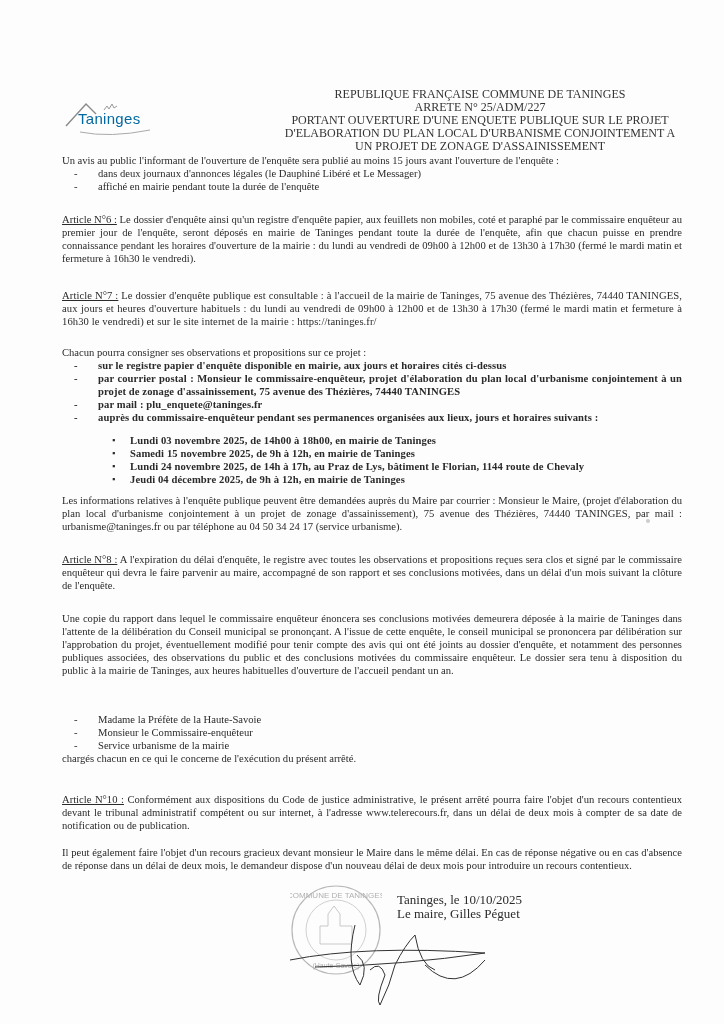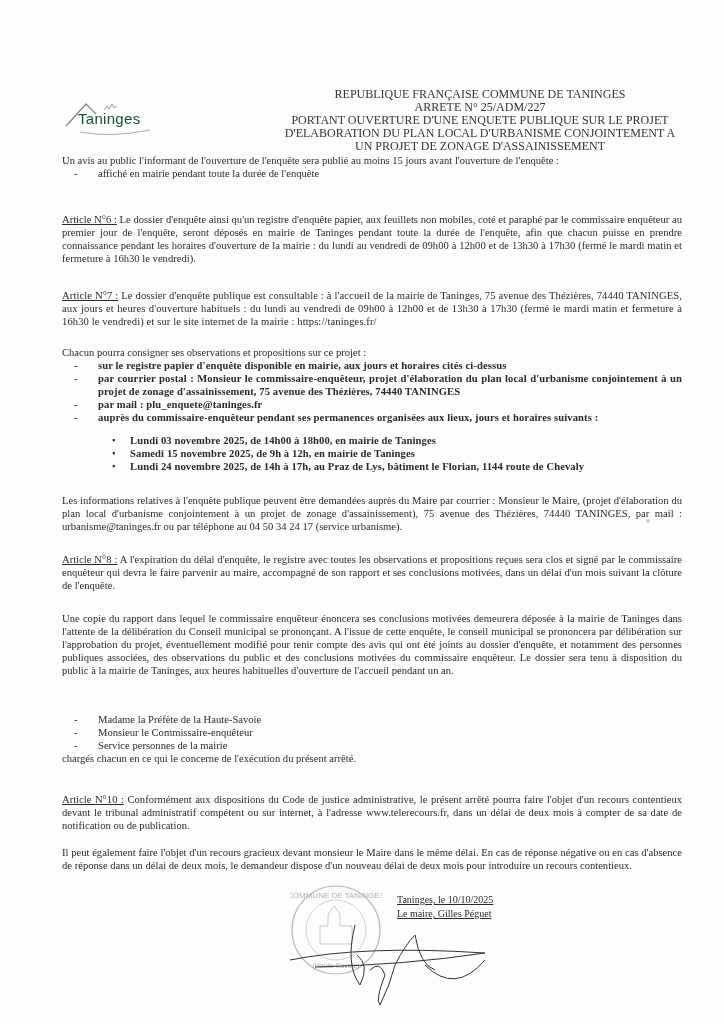--- a/index.html
+++ b/index.html
@@ -1,33 +1,33 @@
 <!DOCTYPE html>
 <html><head>
 <meta charset="utf-8">
 <style>
   html, body { margin:0; padding:0; background:#fff; }
   body { width:724px; height:1024px; position:relative; overflow:hidden;
          font-family:"Liberation Serif", serif; color:#2a2a2a; font-size:10.6px; line-height:13px; }
   .page { position:absolute; left:0; top:0; width:724px; height:1024px; background:#fdfdfd; }
   .logo { position:absolute; left:60px; top:98px; width:100px; height:40px; }
-  .logo-text { position:absolute; left:18px; top:14px; font-family:"Liberation Sans", sans-serif; font-size:15px; color:#14532d; letter-spacing:0.3px; }
+  .logo-text { position:absolute; left:18px; top:14px; font-family:"Liberation Sans", sans-serif; font-size:15px; color:#0369a1; letter-spacing:0.3px; }
   .header { position:absolute; left:270px; top:88px; width:420px; text-align:center; font-size:12px; line-height:13px; color:#333; }
   .blk { position:absolute; left:62px; width:620px; text-align:justify; }
   .blk p { margin:0; }
   .art { text-decoration:underline; }
   .dash-list { margin:0; padding:0; list-style:none; }
   .dash-list li { position:relative; padding-left:36px; }
   .dash-list li::before { content:"-"; position:absolute; left:12px; }
   .sq-list { margin:10px; padding:0; list-style:none; }
   .sq-list li { position:relative; padding-left:58px; }
   .sq-list li::before { content:"\25AA"; position:absolute; left:40px; font-size:9px; }
   .bold { font-weight:bold; letter-spacing:0.1px; }
   .link { }
-  .sig { position:absolute; left:397px; top:893px; font-size:10px; line-height:14px;text-decoration:underline; }
+  .sig { position:absolute; left:397px; top:893px; font-size:13px; line-height:14px; }
   .stamp { position:absolute; left:290px; top:884px; width:92px; height:92px; }
   .signature { position:absolute; left:285px; top:905px; width:220px; height:110px; }
   .dot { position:absolute; left:646px; top:519px; width:4px; height:4px; border-radius:2px; background:#ccc; }
 </style>
 </head>
 <body>
 
 <div class="page">
 
   <div class="logo">
@@ -43,20 +43,21 @@
     <div>REPUBLIQUE FRANÇAISE COMMUNE DE TANINGES</div>
     <div>ARRETE N° 25/ADM/227</div>
     <div>PORTANT OUVERTURE D'UNE ENQUETE PUBLIQUE SUR LE PROJET</div>
     <div>D'ELABORATION DU PLAN LOCAL D'URBANISME CONJOINTEMENT A</div>
     <div>UN PROJET DE ZONAGE D'ASSAINISSEMENT</div>
   </div>
 
   <div class="blk" style="top:154px;">
     <p>Un avis au public l'informant de l'ouverture de l'enquête sera publié au moins 15 jours avant l'ouverture de l'enquête :</p>
     <ul class="dash-list">
+      <li>dans deux journaux d'annonces légales (le Dauphiné Libéré et Le Messager)</li>
       <li>affiché en mairie pendant toute la durée de l'enquête</li>
     </ul>
   </div>
 
   <div class="blk" style="top:213px;">
     <p><span class="art">Article N°6 :</span><span> Le dossier d'enquête ainsi qu'un registre d'enquête papier, aux feuillets non mobiles, coté et paraphé par le commissaire enquêteur au premier jour de l'enquête, seront déposés en mairie de Taninges pendant toute la durée de l'enquête, afin que chacun puisse en prendre connaissance pendant les horaires d'ouverture de la mairie : du lundi au vendredi de 09h00 à 12h00 et de 13h30 à 17h30 (fermé le mardi matin et fermeture à 16h30 le vendredi).</span></p>
   </div>
 
   <div class="blk" style="top:289px;">
     <p class="bold" style="font-weight:normal;"><span class="art">Article N°7 :</span><span> Le dossier d'enquête publique est consultable : à l'accueil de la mairie de Taninges, 75 avenue des Thézières, 74440 TANINGES, aux jours et heures d'ouverture habituels : du lundi au vendredi de 09h00 à 12h00 et de 13h30 à 17h30 (fermé le mardi matin et fermeture à 16h30 le vendredi) et sur le site internet de la mairie : </span><span class="link">https://taninges.fr/</span></p>
@@ -67,41 +68,42 @@
     <ul class="dash-list bold">
       <li>sur le registre papier d'enquête disponible en mairie, aux jours et horaires cités ci-dessus</li>
       <li>par courrier postal : Monsieur le commissaire-enquêteur, projet d'élaboration du plan local d'urbanisme conjointement à un projet de zonage d'assainissement, 75 avenue des Thézières, 74440 TANINGES</li>
       <li>par mail : plu_enquete@taninges.fr</li>
       <li>auprès du commissaire-enquêteur pendant ses permanences organisées aux lieux, jours et horaires suivants :</li>
     </ul>
     <ul class="sq-list bold">
       <li>Lundi 03 novembre 2025, de 14h00 à 18h00, en mairie de Taninges</li>
       <li>Samedi 15 novembre 2025, de 9h à 12h, en mairie de Taninges</li>
       <li>Lundi 24 novembre 2025, de 14h à 17h, au Praz de Lys, bâtiment le Florian, 1144 route de Chevaly</li>
+      <li>Jeudi 04 décembre 2025, de 9h à 12h, en mairie de Taninges</li>
     </ul>
   </div>
 
   <div class="blk" style="top:494px;">
     <p>Les informations relatives à l'enquête publique peuvent être demandées auprès du Maire par courrier : Monsieur le Maire, (projet d'élaboration du plan local d'urbanisme conjointement à un projet de zonage d'assainissement), 75 avenue des Thézières, 74440 TANINGES, par mail : urbanisme@taninges.fr ou par téléphone au 04 50 34 24 17 (service urbanisme).</p>
   </div>
   <div class="dot"></div>
 
   <div class="blk" style="top:553px;">
     <p><span class="art">Article N°8 :</span><span> A l'expiration du délai d'enquête, le registre avec toutes les observations et propositions reçues sera clos et signé par le commissaire enquêteur qui devra le faire parvenir au maire, accompagné de son rapport et ses conclusions motivées, dans un délai d'un mois suivant la clôture de l'enquête.</span></p>
   </div>
 
   <div class="blk" style="top:612px;">
     <p>Une copie du rapport dans lequel le commissaire enquêteur énoncera ses conclusions motivées demeurera déposée à la mairie de Taninges dans l'attente de la délibération du Conseil municipal se prononçant. A l'issue de cette enquête, le conseil municipal se prononcera par délibération sur l'approbation du projet, éventuellement modifié pour tenir compte des avis qui ont été joints au dossier d'enquête, et notamment des personnes publiques associées, des observations du public et des conclusions motivées du commissaire enquêteur. Le dossier sera tenu à disposition du public à la mairie de Taninges, aux heures habituelles d'ouverture de l'accueil pendant un an.</p>
   </div>
 
   <div class="blk" style="top:713px;">
     <ul class="dash-list">
       <li>Madame la Préfète de la Haute-Savoie</li>
       <li>Monsieur le Commissaire-enquêteur</li>
-      <li>Service personnes de la mairie</li>
+      <li>Service urbanisme de la mairie</li>
     </ul>
     <p>chargés chacun en ce qui le concerne de l'exécution du présent arrêté.</p>
   </div>
 
   <div class="blk" style="top:793px;">
     <p><span class="art">Article N°10 :</span><span> Conformément aux dispositions du Code de justice administrative, le présent arrêté pourra faire l'objet d'un recours contentieux devant le tribunal administratif compétent ou sur internet, à l'adresse </span><span class="link">www.telerecours.fr</span><span>, dans un délai de deux mois à compter de sa date de notification ou de publication.</span></p>
   </div>
 
   <div class="blk" style="top:846px;">
     <p>Il peut également faire l'objet d'un recours gracieux devant monsieur le Maire dans le même délai. En cas de réponse négative ou en cas d'absence de réponse dans un délai de deux mois, le demandeur dispose d'un nouveau délai de deux mois pour introduire un recours contentieux.</p>

